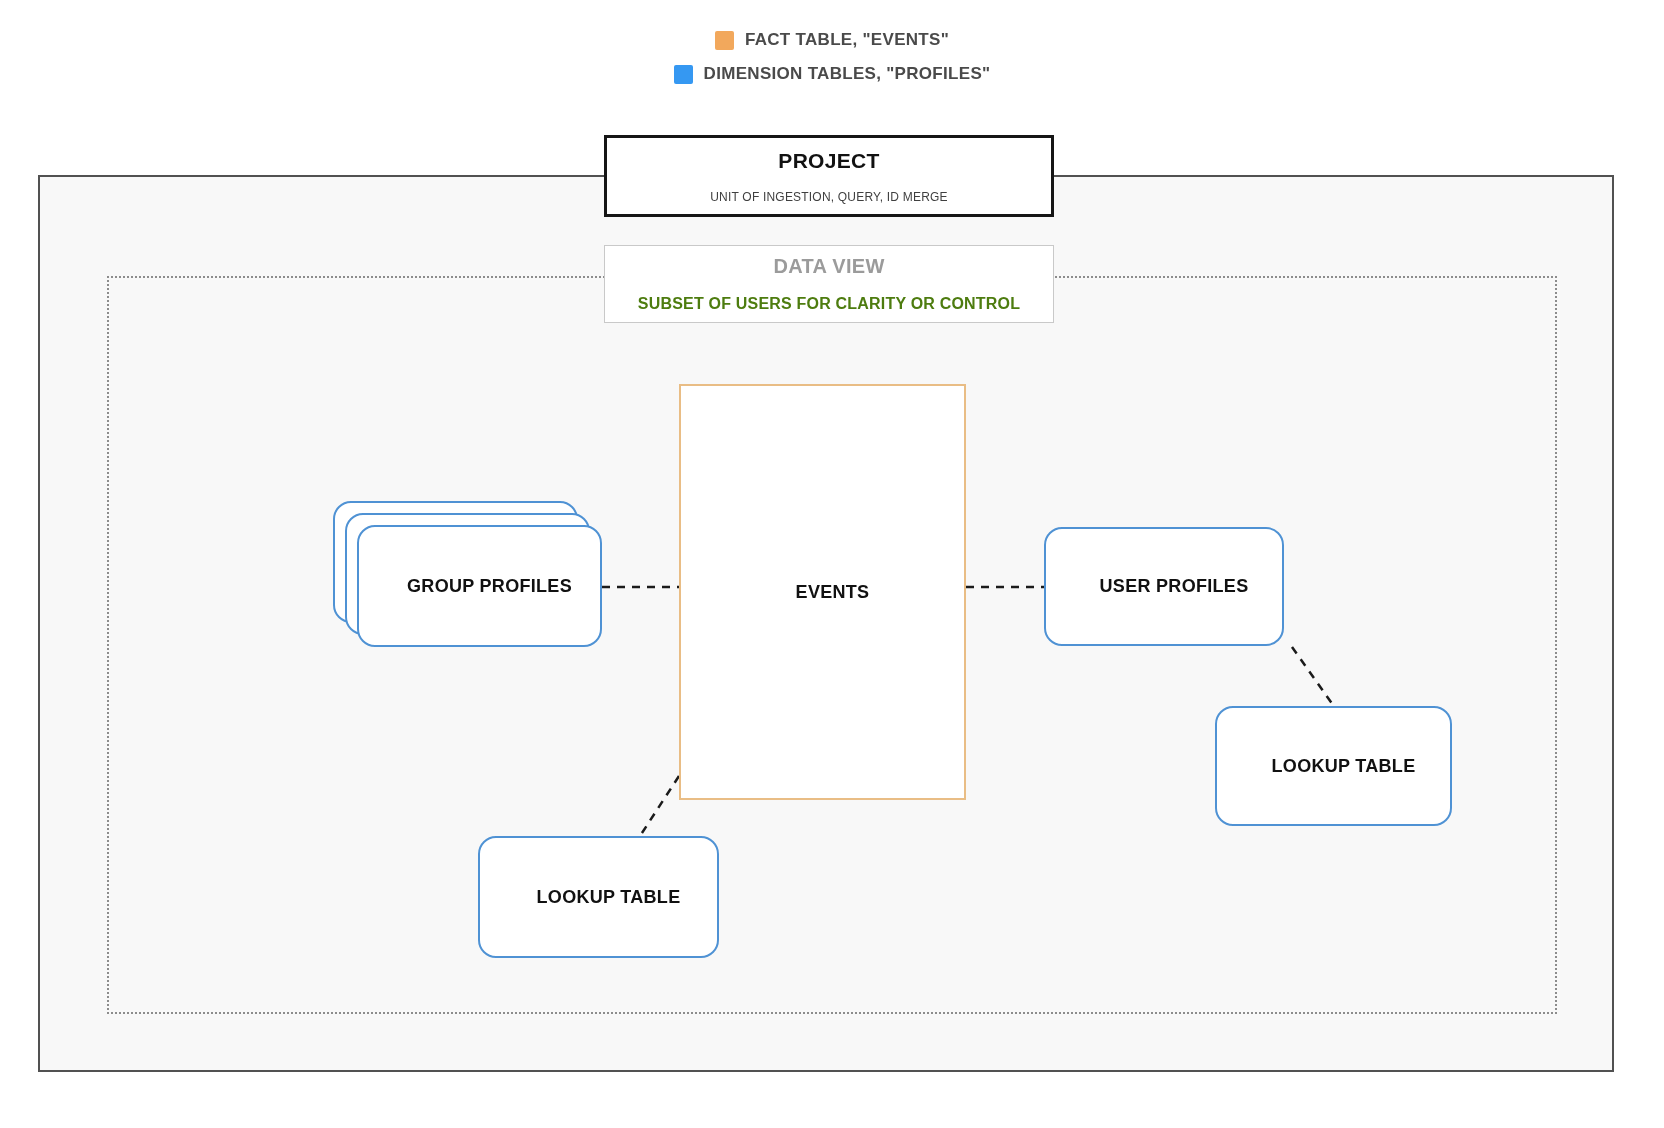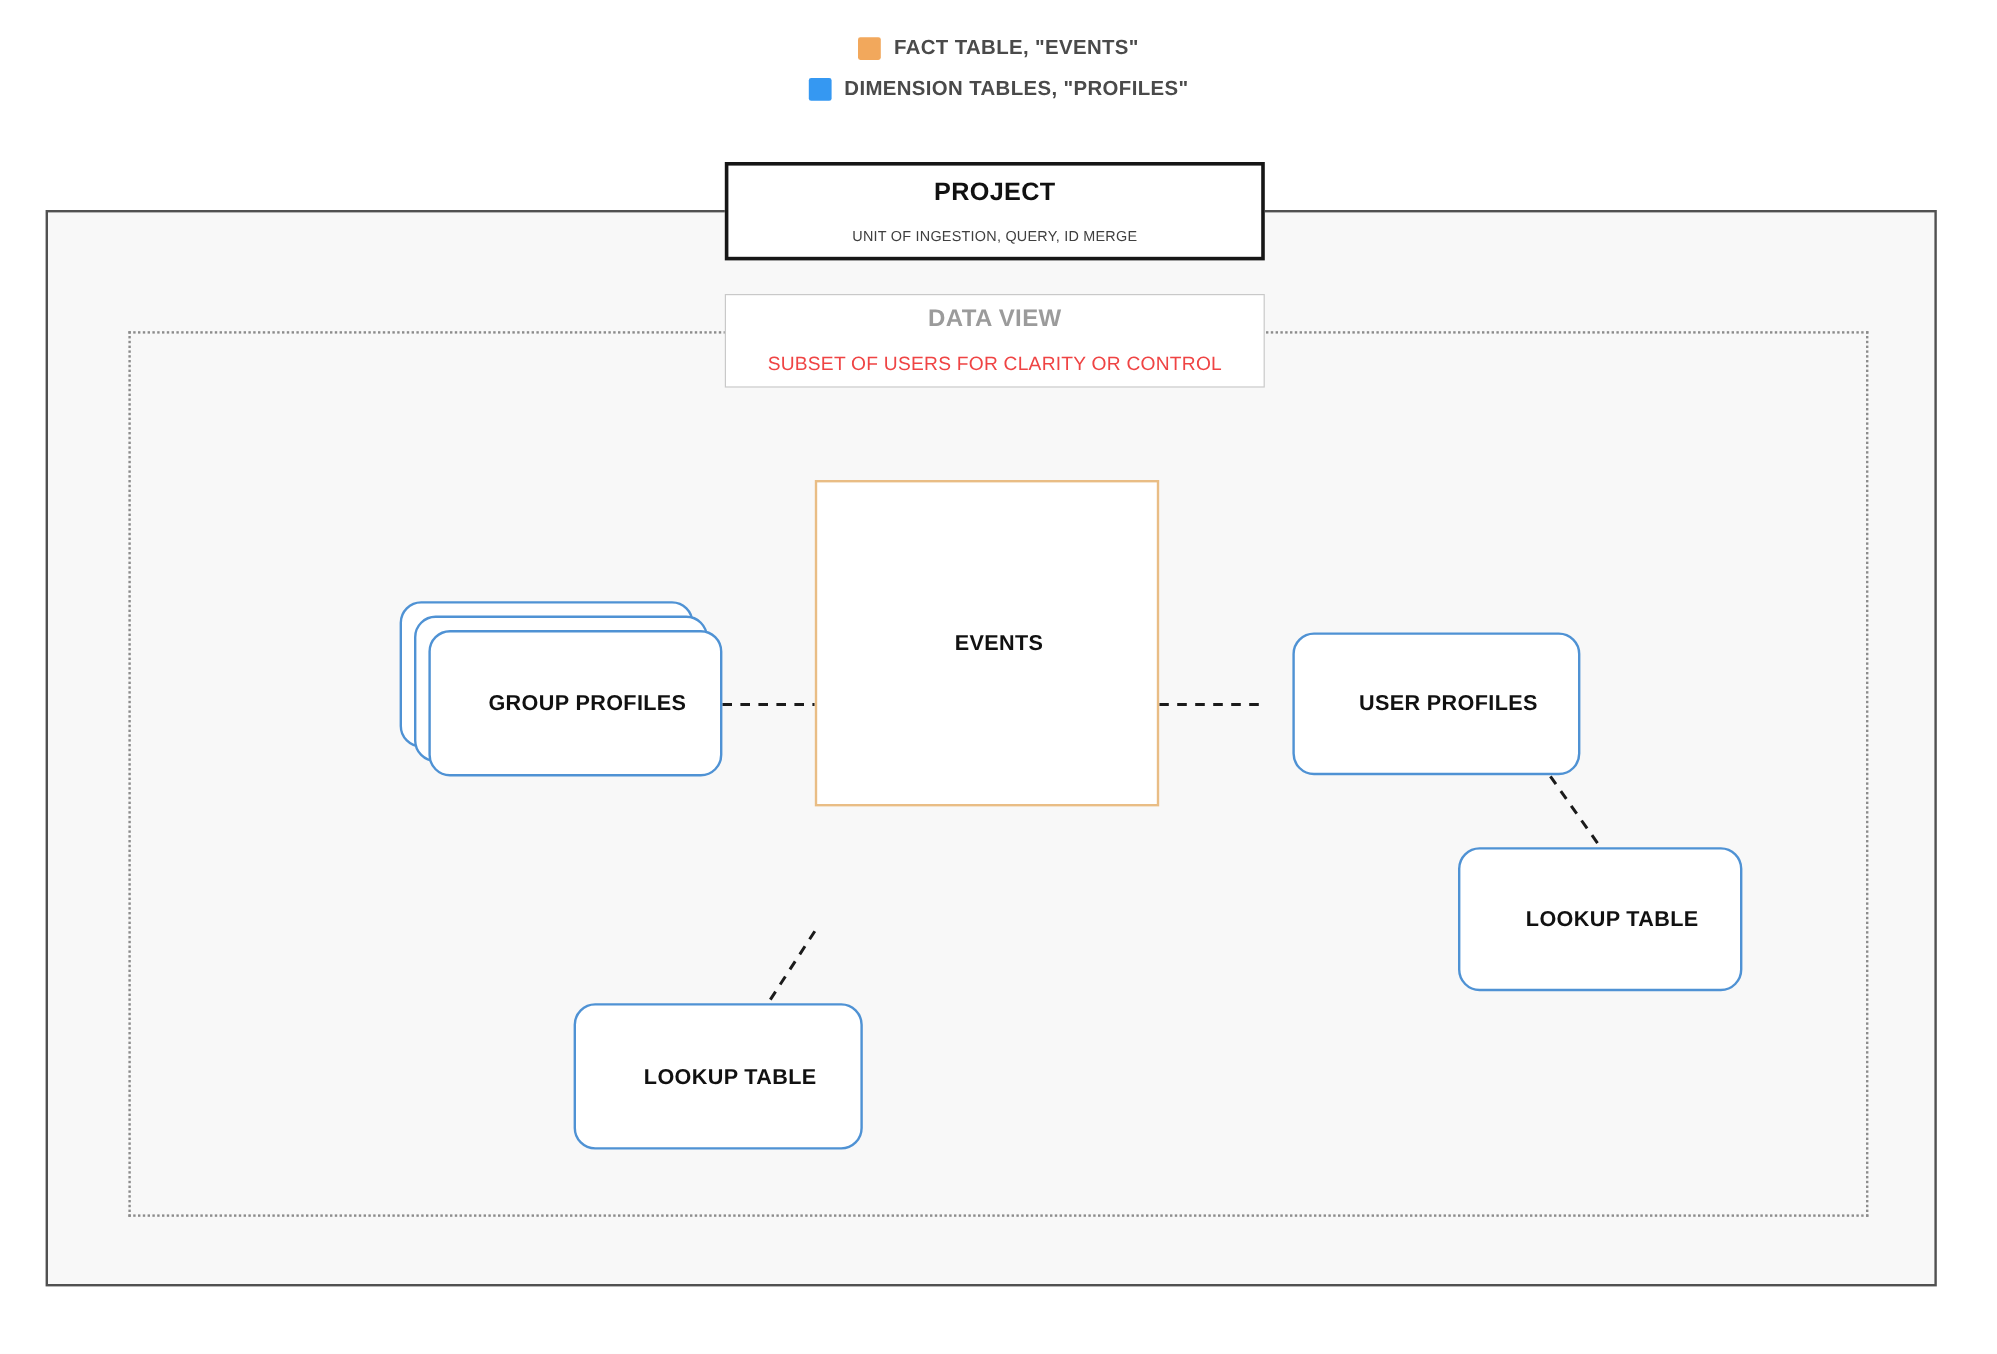--- a/index.html
+++ b/index.html
@@ -104,22 +104,23 @@
   }
   .dataview-title {
     font-size: 20px;
     font-weight: bold;
     color: #9b9b9b;
     letter-spacing: 0.3px;
     text-align: center;
   }
   .dataview-subtitle {
     font-size: 16px;
-    color: #ef4444;
+    color: #4d7c0f;
     letter-spacing: 0.2px;
+    font-weight: bold;
   }
 
   
   .connectors {
     position: absolute;
     left: 0; top: 0;
     z-index: 3;
   }
 
   
@@ -134,32 +135,32 @@
   }
   .node-label {
     font-size: 18px;
     font-weight: bold;
     color: #111111;
     letter-spacing: 0.3px;
     text-align: center;
     margin-left: 20px;
   }
   .events-node {
-    left: 679px; top: 400px;
-    width: 287px; height: 272px;
+    left: 679px; top: 384px;
+    width: 287px; height: 416px;
     border: 2px solid #e9bd85;
   }
   .blue-node {
     border: 2px solid #4f92d4;
     border-radius: 18px;
   }
   .group-card-back   { left: 333px; top: 501px; width: 245px; height: 122px; }
   .group-card-middle { left: 345px; top: 513px; width: 245px; height: 122px; }
   .group-card-front  { left: 357px; top: 525px; width: 245px; height: 122px; }
-  .user-profiles-node { left: 1077px; top: 527px; width: 240px; height: 119px; }
+  .user-profiles-node { left: 1044px; top: 527px; width: 240px; height: 119px; }
   .lookup-right-node  { left: 1215px; top: 706px; width: 237px; height: 120px; }
   .lookup-bottom-node { left: 478px;  top: 836px; width: 241px; height: 122px; }
 </style>
 </head>
 <body>
 
 <div class="canvas">
 
   <div class="legend">
     <div class="legend-row">

